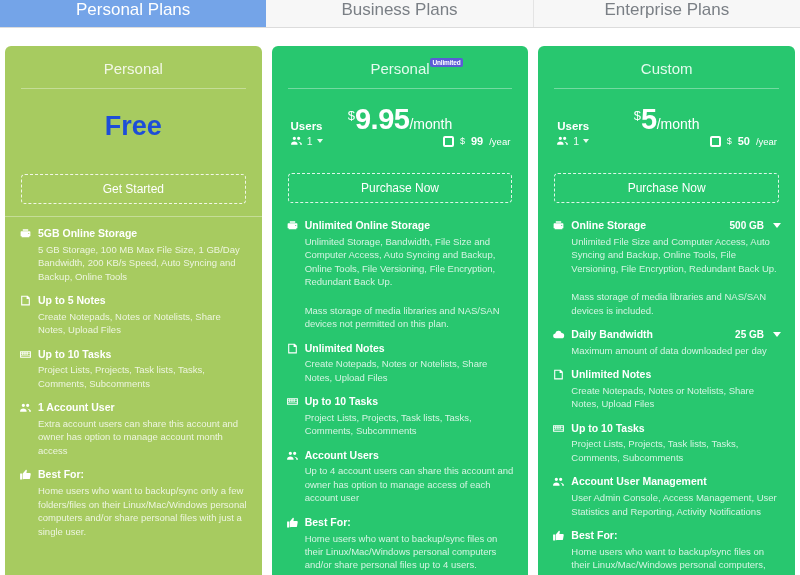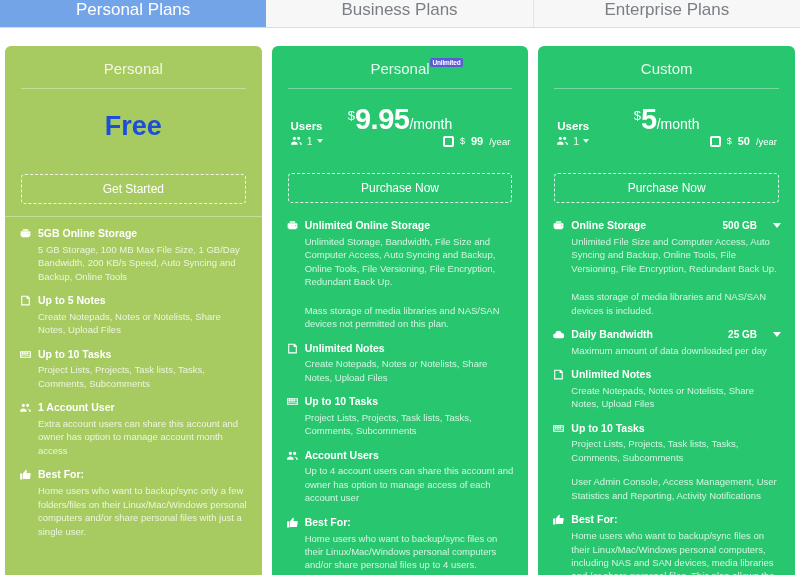--- a/index.html
+++ b/index.html
@@ -161,21 +161,21 @@
     align-items: flex-start;
     gap: 6px;
     font-size: 10.5px;
     font-weight: bold;
     color: #ffffff;
     line-height: 1.3;
   }
   .feat-title { flex: 1; }
   .feat-val {
     font-size: 10px; font-weight: bold;
-    display: flex; align-items: center; gap: 16px;
+    display: flex; align-items: center; gap: 9px;
     cursor: pointer; white-space: nowrap;
   }
   .feat-desc {
     font-size: 9.5px;
     line-height: 1.42;
     color: rgba(255,255,255,0.80);
     margin-top: 2px;
     padding-left: 19px;
   }
   .feat-desc2 {
@@ -443,20 +443,28 @@
               <span class="ico">
                 <svg viewBox="0 0 24 24">
                   <path d="M2 6h20v12H2V6zm2 2v2h2V8H4zm4 0v2h2V8H8zm4 0v2h2V8h-2zm4 0v2h4V8h-4zM4 11v2h2v-2H4zm4 0v2h2v-2H8zm4 0v2h2v-2h-2zm4 0v2h4v-2h-4zM4 14v2h16v-2H4z"></path>
                 </svg>
               </span>
               <span class="feat-title">Up to 10 Tasks</span>
             </div>
             <div class="feat-desc">Project Lists, Projects, Task lists, Tasks, Comments, Subcomments</div>
           </div>
           <div class="feat">
+            <div class="feat-head">
+              <span class="ico">
+                <svg viewBox="0 0 24 24">
+                  <path d="M8 11a3 3 0 1 0 0-6 3 3 0 0 0 0 6zm8 0a3 3 0 1 0 0-6 3 3 0 0 0 0 6zM2 19c0-3 2.7-5 6-5s6 2 6 5v1H2v-1zm12.3-4.6c2.4.5 4.7 2.3 4.7 4.6v1h3v-1c0-2.6-3.4-4.4-7-4.6l-.7 0z"></path>
+                </svg>
+              </span>
+              <span class="feat-title">Account User Management</span>
+            </div>
             <div class="feat-desc">User Admin Console, Access Management, User Statistics and Reporting, Activity Notifications</div>
           </div>
           <div class="feat">
             <div class="feat-head">
               <span class="ico">
                 <svg viewBox="0 0 24 24">
                   <path d="M2 10h4v11H2V10zm6.5 11c-.8 0-1.5-.7-1.5-1.5V10.8c0-.4.2-.8.4-1.1l5-5.8c.4-.5 1.1-.6 1.6-.2.4.3.6.8.5 1.3L13.7 9h6.1c1.2 0 2.1 1.1 1.9 2.3l-1.3 7.5c-.2 1-1 1.7-2 1.7H8.5z"></path>
                 </svg>
               </span>
               <span class="feat-title">Best For:</span>

